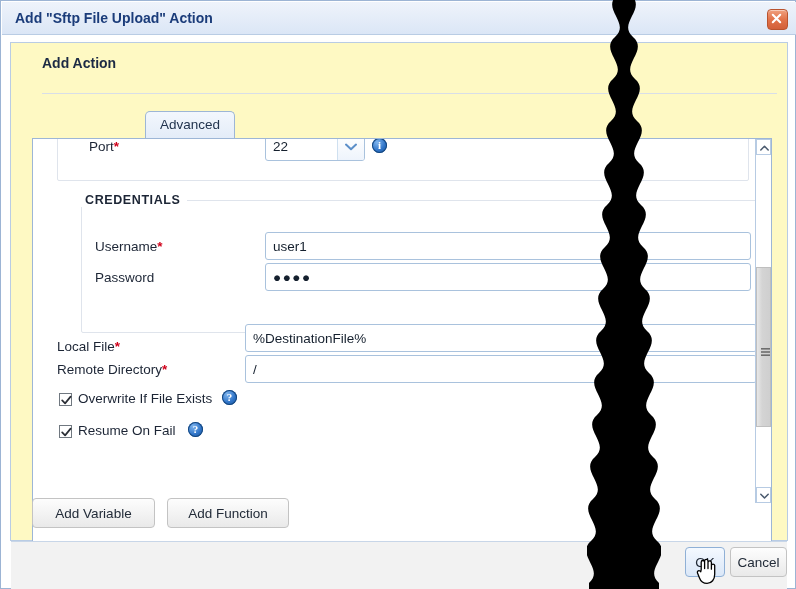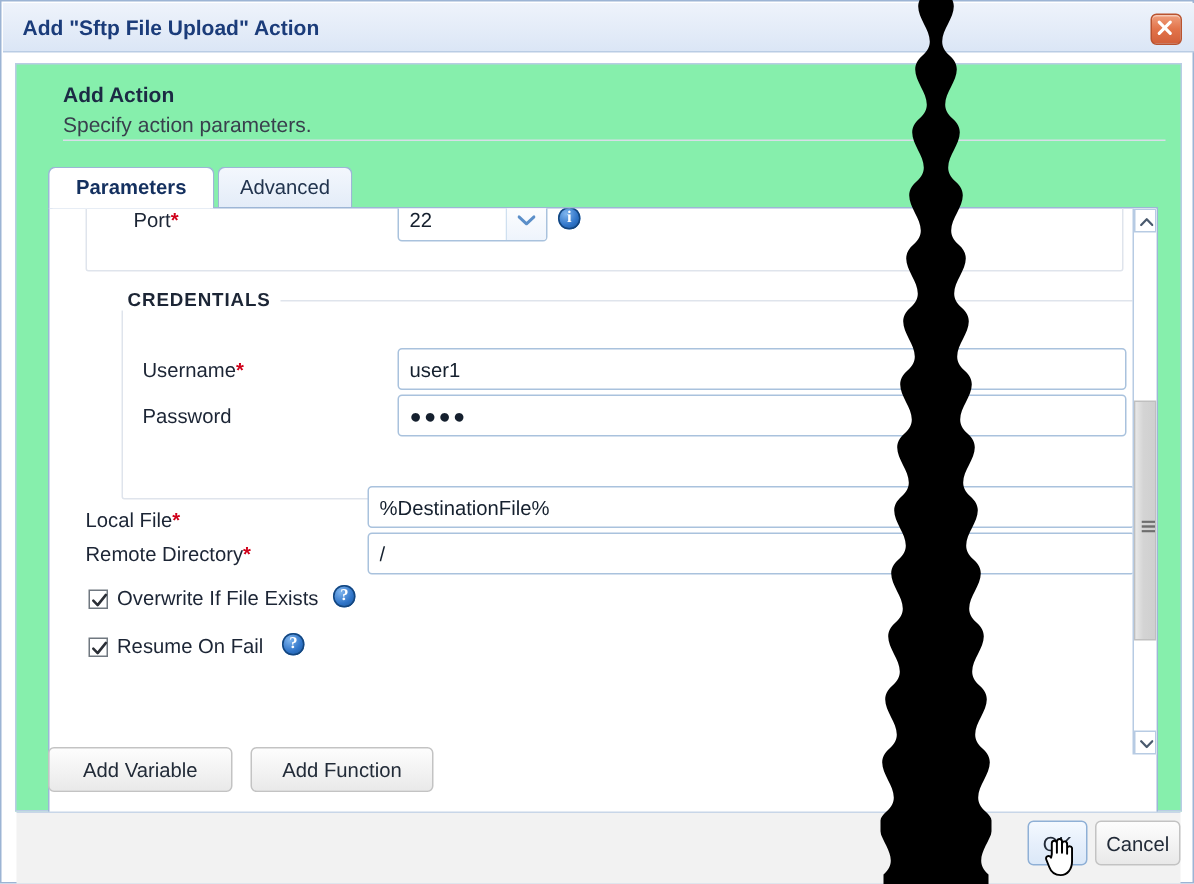--- a/index.html
+++ b/index.html
@@ -36,21 +36,21 @@
     box-shadow:inset 0 1px 0 rgba(255,255,255,.45);
     cursor:pointer;
   }
   .close-btn svg{position:absolute;left:3px;top:3px;}
 
   
   .panel{
     position:absolute;left:9px;top:41px;width:778px;height:499px;
     box-sizing:border-box;
     border:1px solid #b9cce4;
-    background:#86efac;
+    background:#fef9c3;
   }
   .hdr-title{
     position:absolute;left:31px;top:12px;
     font-size:14px;font-weight:bold;color:#1c2a44;
   }
   .hdr-sub{
     position:absolute;left:31px;top:32px;
     font-size:14px;color:#39404d;
   }
   .hdr-rule{
@@ -213,25 +213,23 @@
     <div class="close-btn">
       <svg width="11" height="11" viewBox="0 0 11 11">
         <path d="M1.8 1.8 L9.2 9.2 M9.2 1.8 L1.8 9.2" stroke="#ffffff" stroke-width="2.1" stroke-linecap="round"></path>
       </svg>
     </div>
   </div>
 
   <div class="panel">
 
     <div class="hdr-title">Add Action</div>
-    <div class="hdr-sub">Specify action parameters.</div>
     <div class="hdr-rule"></div>
 
     <div class="tabstrip">
-      <div class="tab active">Parameters</div>
       <div class="tab inactive">Advanced</div>
     </div>
 
     <div class="content">
       <div class="content-clip">
         <div class="scrollinner">
 
           <div class="fs" style="left:24px;top:-44px;width:692px;height:100px;"></div>
 
           <div class="lbl" style="left:56px;top:14px;">

